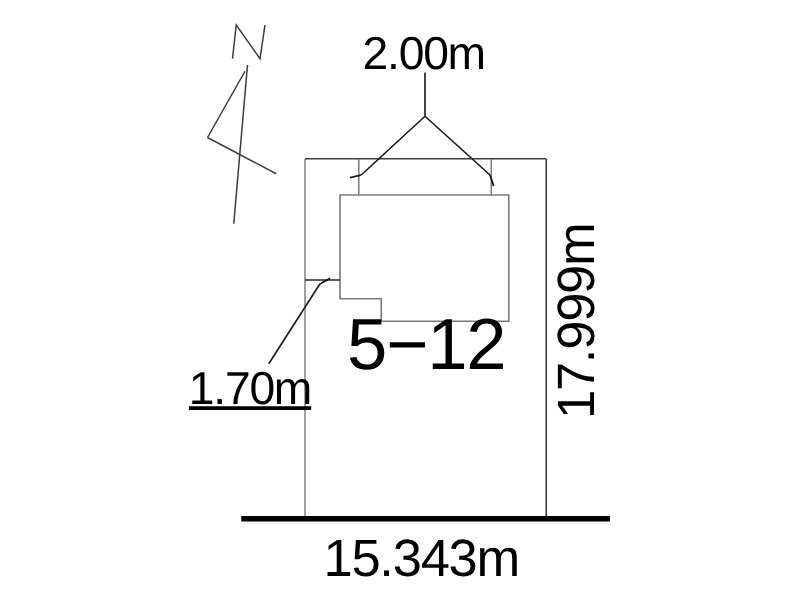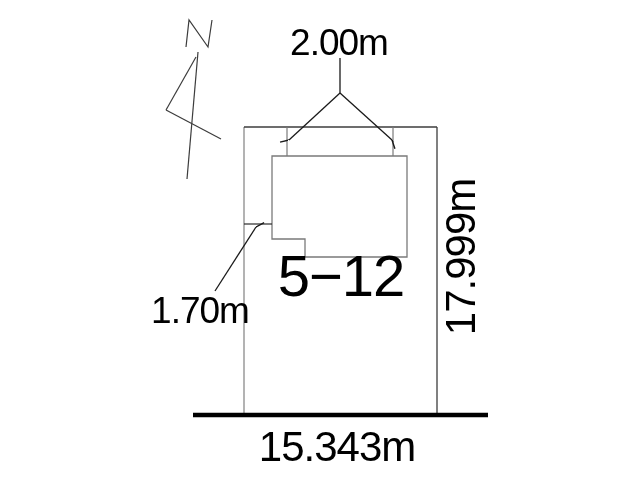--- a/index.html
+++ b/index.html
@@ -14,21 +14,21 @@
   .canvas svg { position: absolute; left: 0; top: 0; }
   .label {
     position: absolute;
     color: #000000;
     white-space: nowrap;
     line-height: 1;
     letter-spacing: -1px;
   }
   .label-top       { left: 339px; top: 24px;  font-size: 37px; transform: translateX(-50%); }
   .label-lot       { left: 341px; top: 247px; font-size: 58px; transform: translateX(-50%); }
-  .label-side      { left: 200px; top: 292px; font-size: 37px; transform: translateX(-50%); }
+  .label-side      { left: 200px; top: 292px; font-size: 37px; transform: translateX(-50%); text-decoration: underline; }
   .label-frontage  { left: 337px; top: 426px; font-size: 42px; transform: translateX(-50%); }
   .label-depth     { left: 461px; top: 257px; font-size: 42px; transform: translate(-50%,-50%) rotate(-90deg); }
 </style>
 </head>
 <body>
 
 <div class="canvas">
 
   <svg width="640" height="480" viewBox="0 0 640 480">
     <defs>

